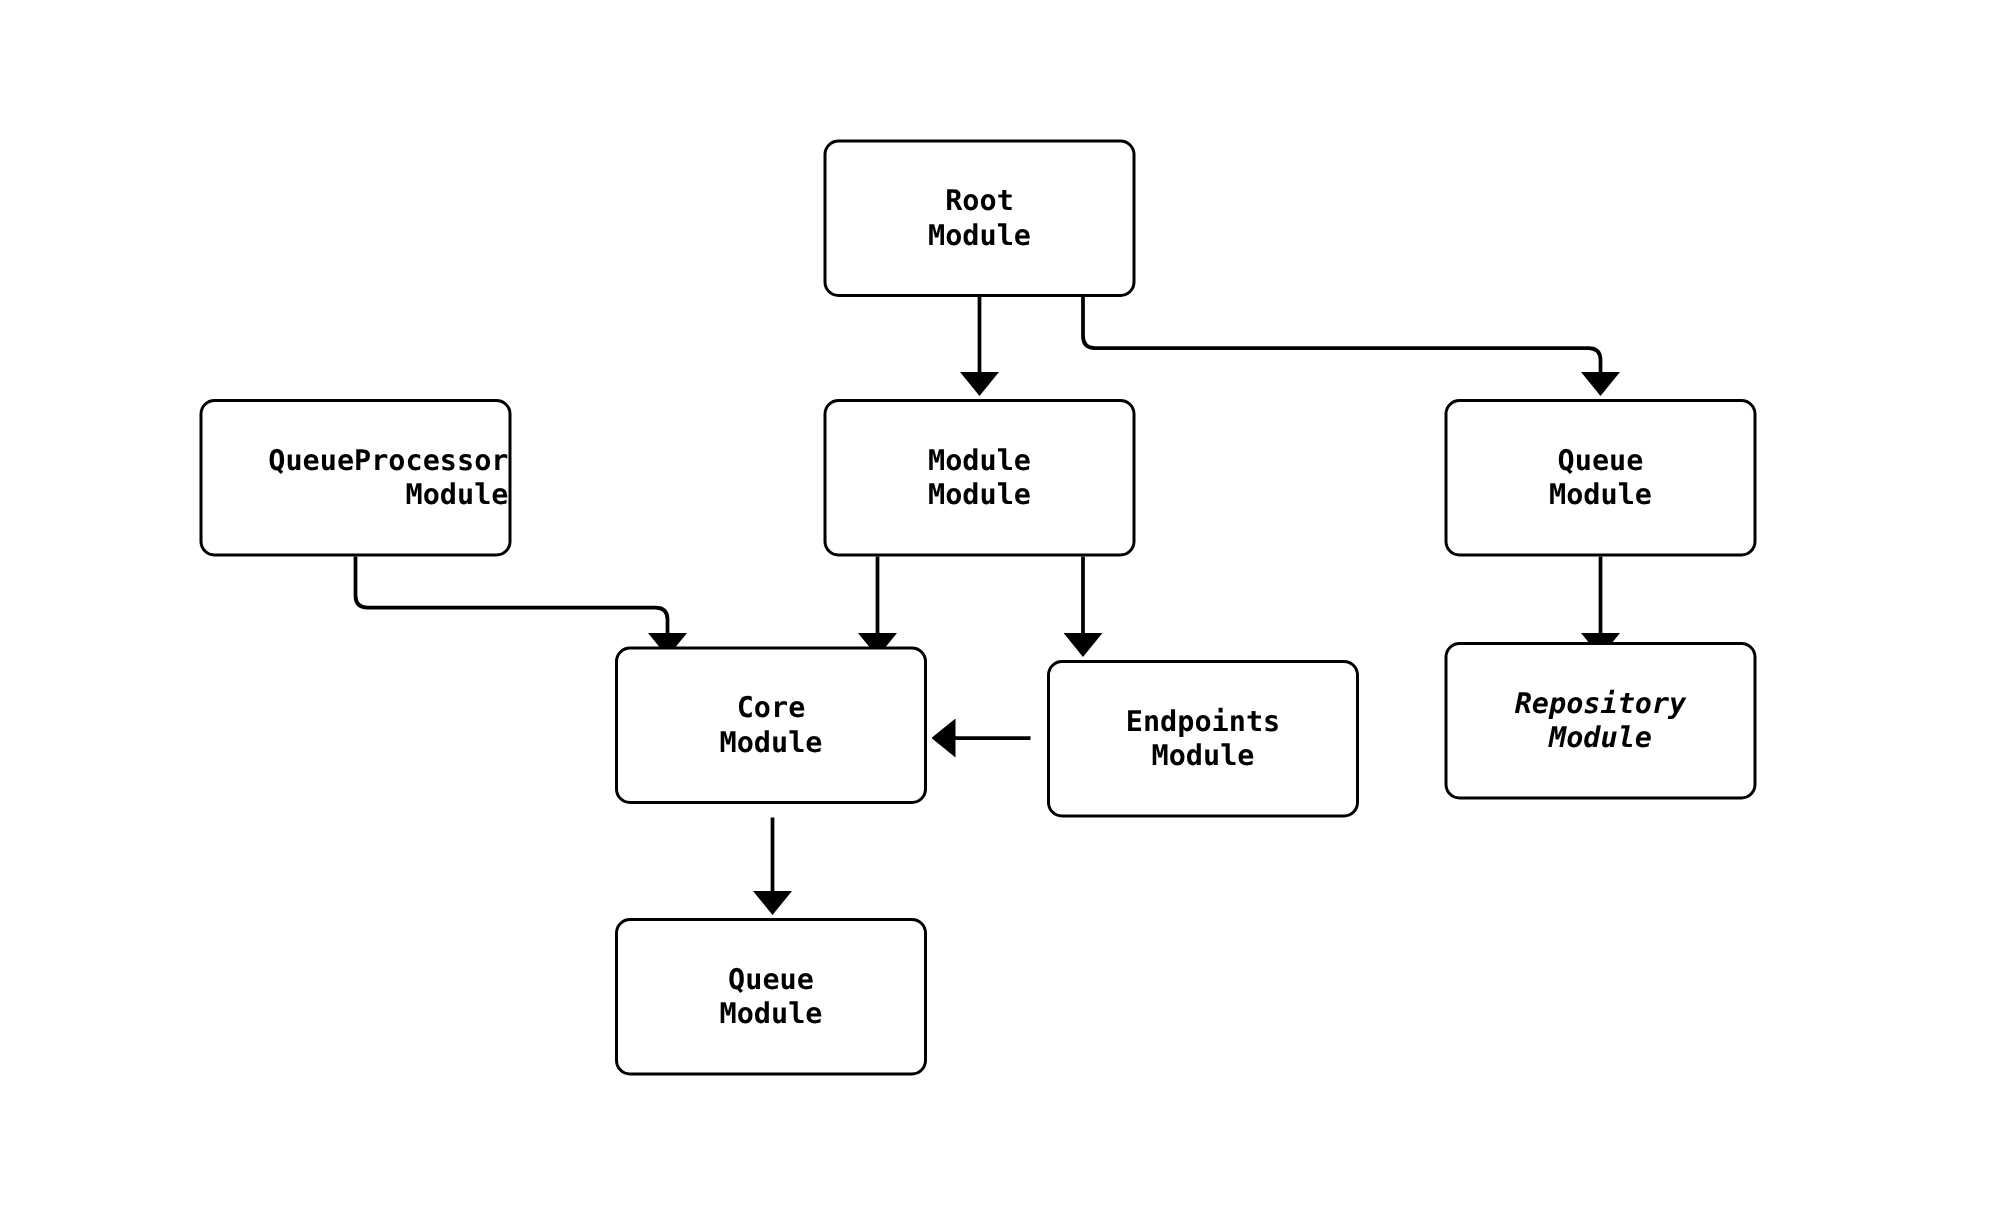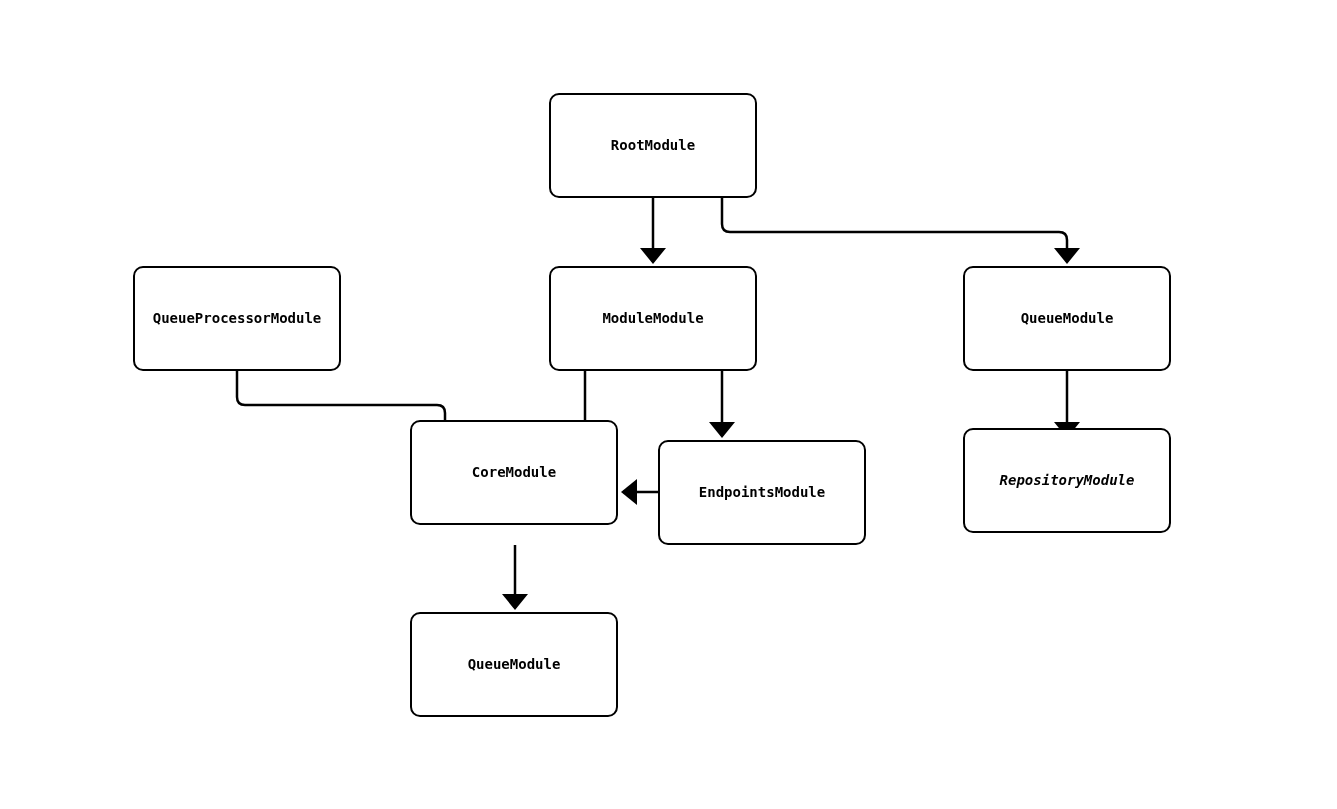--- a/index.html
+++ b/index.html
@@ -29,34 +29,35 @@
   }
   .node {
     position: absolute;
     width: 208px;
     height: 105px;
     box-sizing: border-box;
     background: #ffffff;
     border: 2.5px solid #000000;
     border-radius: 10px;
     display: flex;
+    flex-direction: column;
     align-items: center;
     justify-content: center;
     text-align: center;
     font-weight: bold;
-    font-size: 14px;
+    font-size: 19px;
     line-height: 23px;
     color: #000000;
   }
   #n-root          { left: 549px; top: 93px;  }
-  #n-queueprocessor{ left: 133px; top: 266px; }
+  #n-queueprocessor{ left: 133px; top: 266px; align-items: flex-end; }
   #n-server        { left: 549px; top: 266px; }
   #n-global        { left: 963px; top: 266px; }
-  #n-core          { left: 410px; top: 420px; }
-  #n-endpoints     { left: 658px; top: 440px; }
+  #n-core          { left: 410px; top: 431px; }
+  #n-endpoints     { left: 698px; top: 440px; }
   #n-repository    { left: 963px; top: 428px; font-style: italic; }
   #n-queue         { left: 410px; top: 612px; }
 </style>
 </head>
 <body>
 
 <div class="canvas">
 
   <svg class="edges" viewBox="0 0 1337 809" xmlns="http://www.w3.org/2000/svg">
     <defs>

